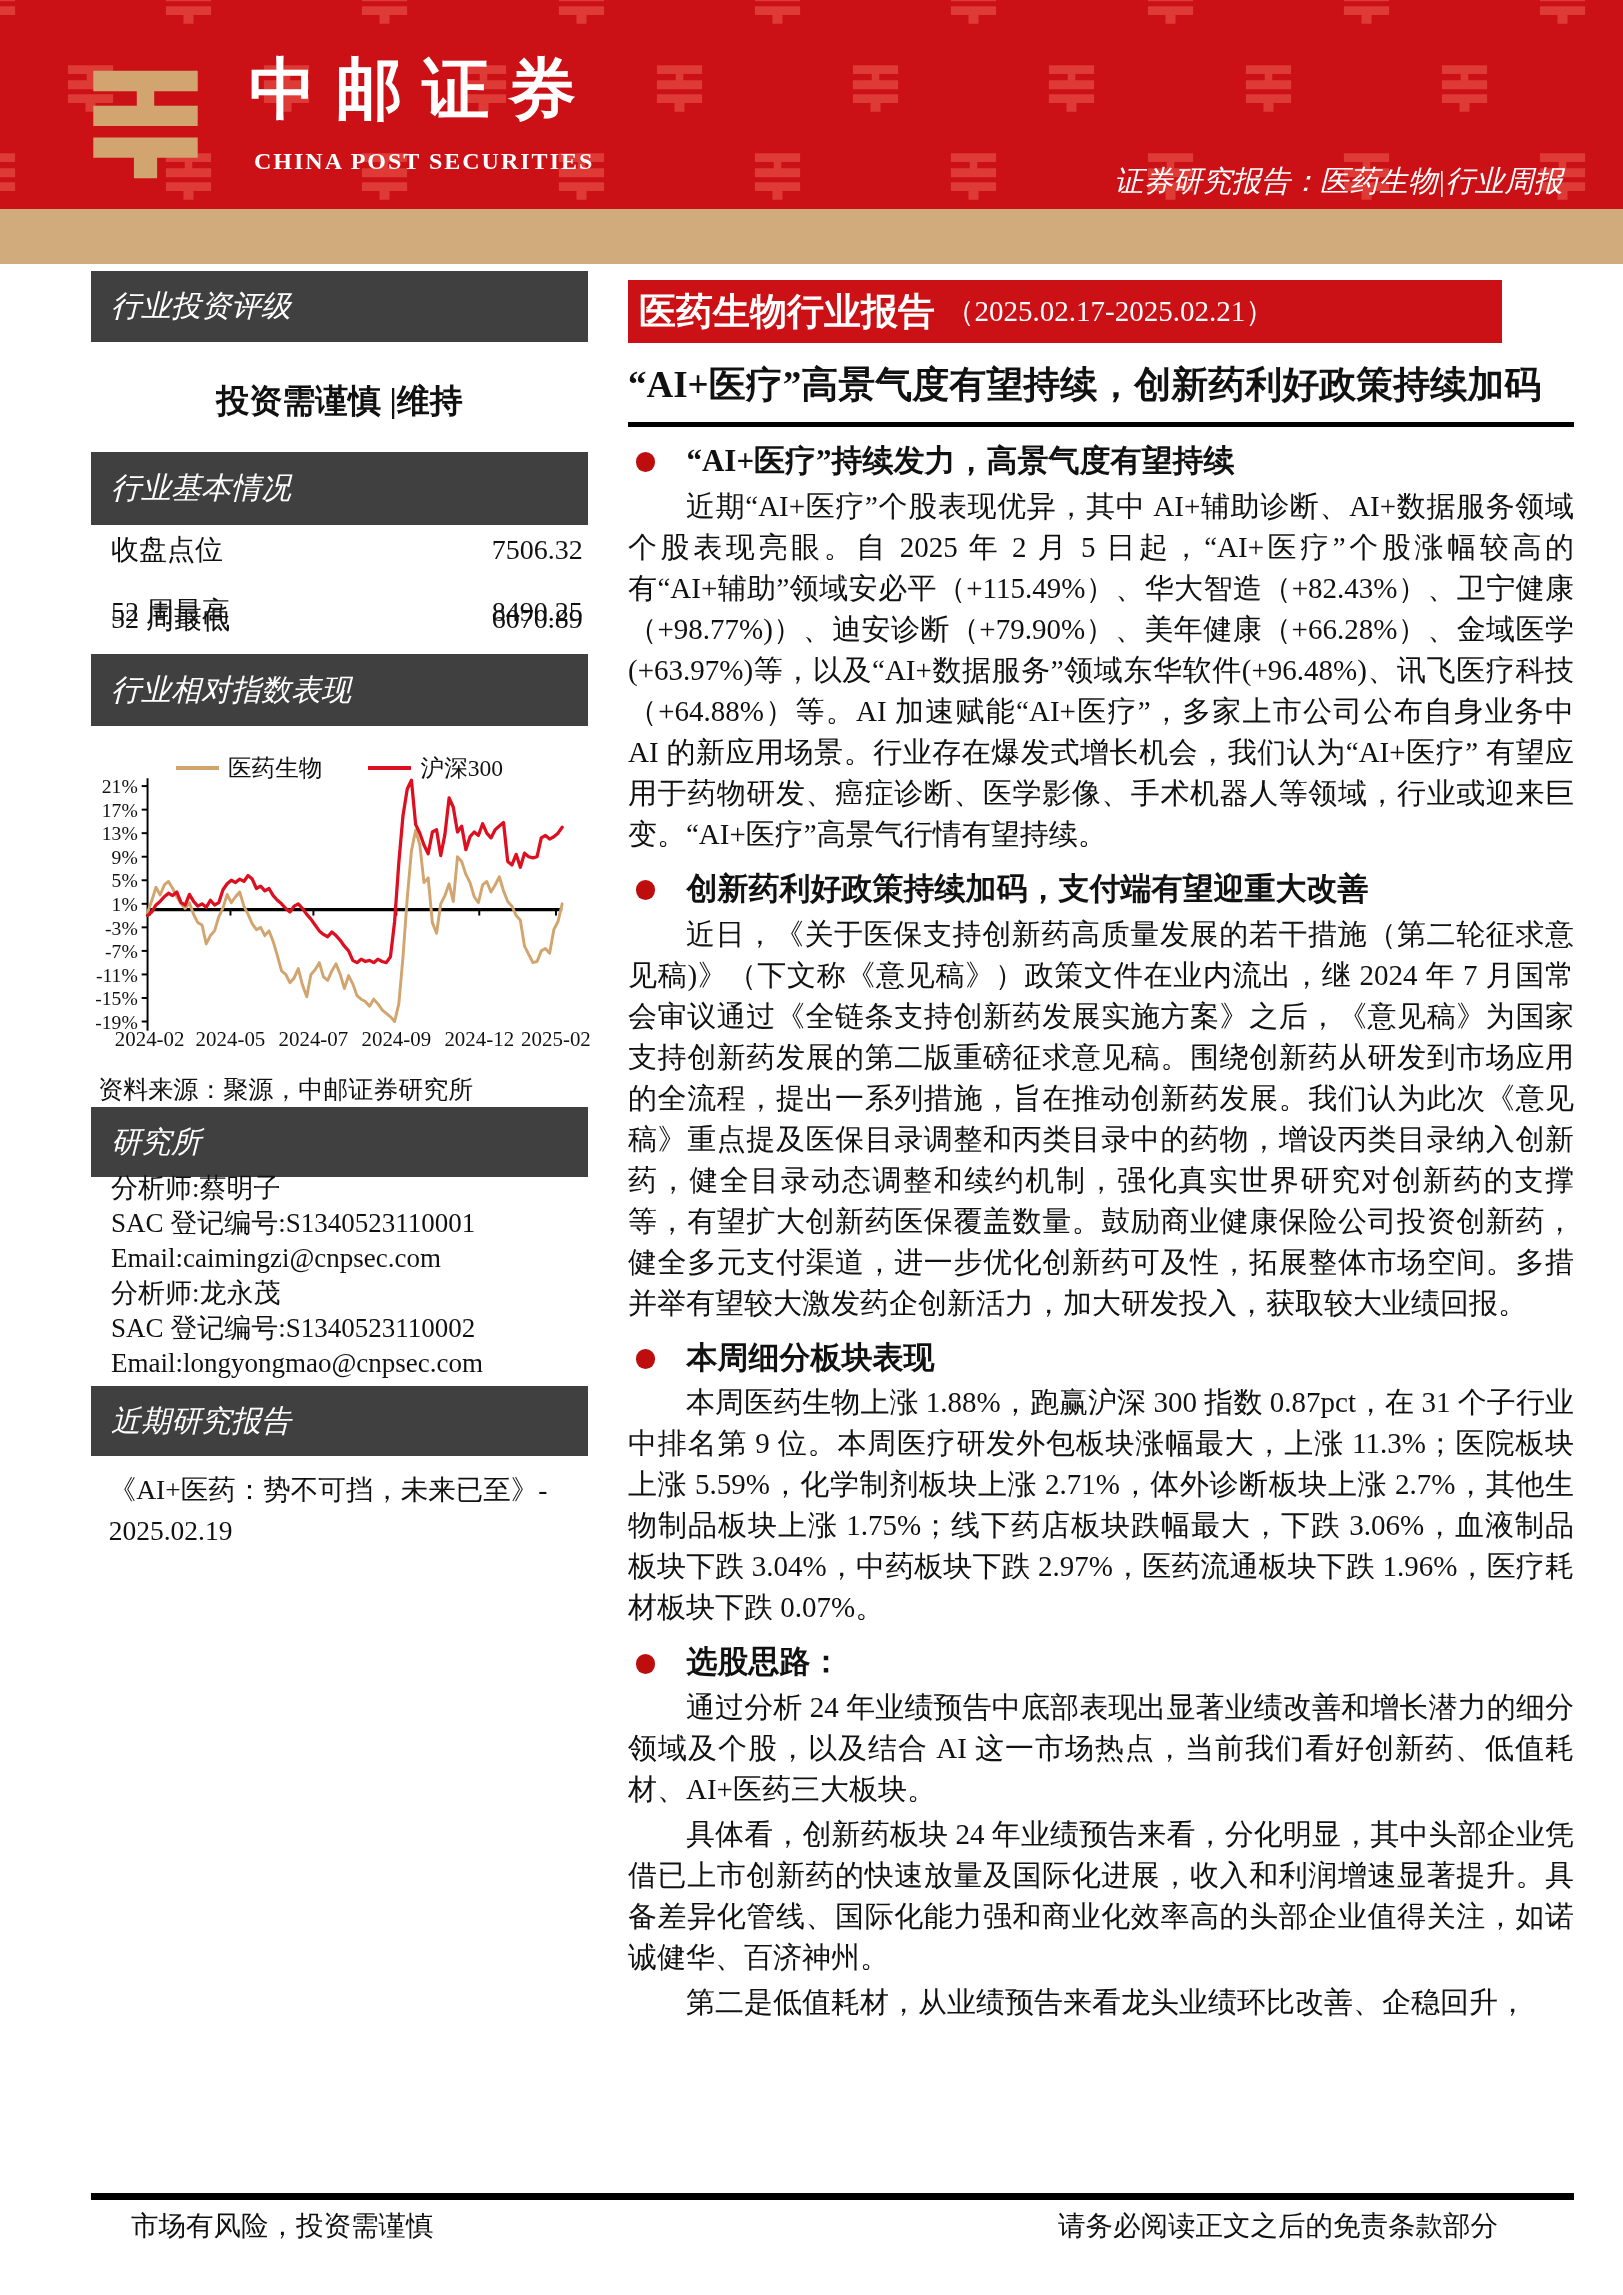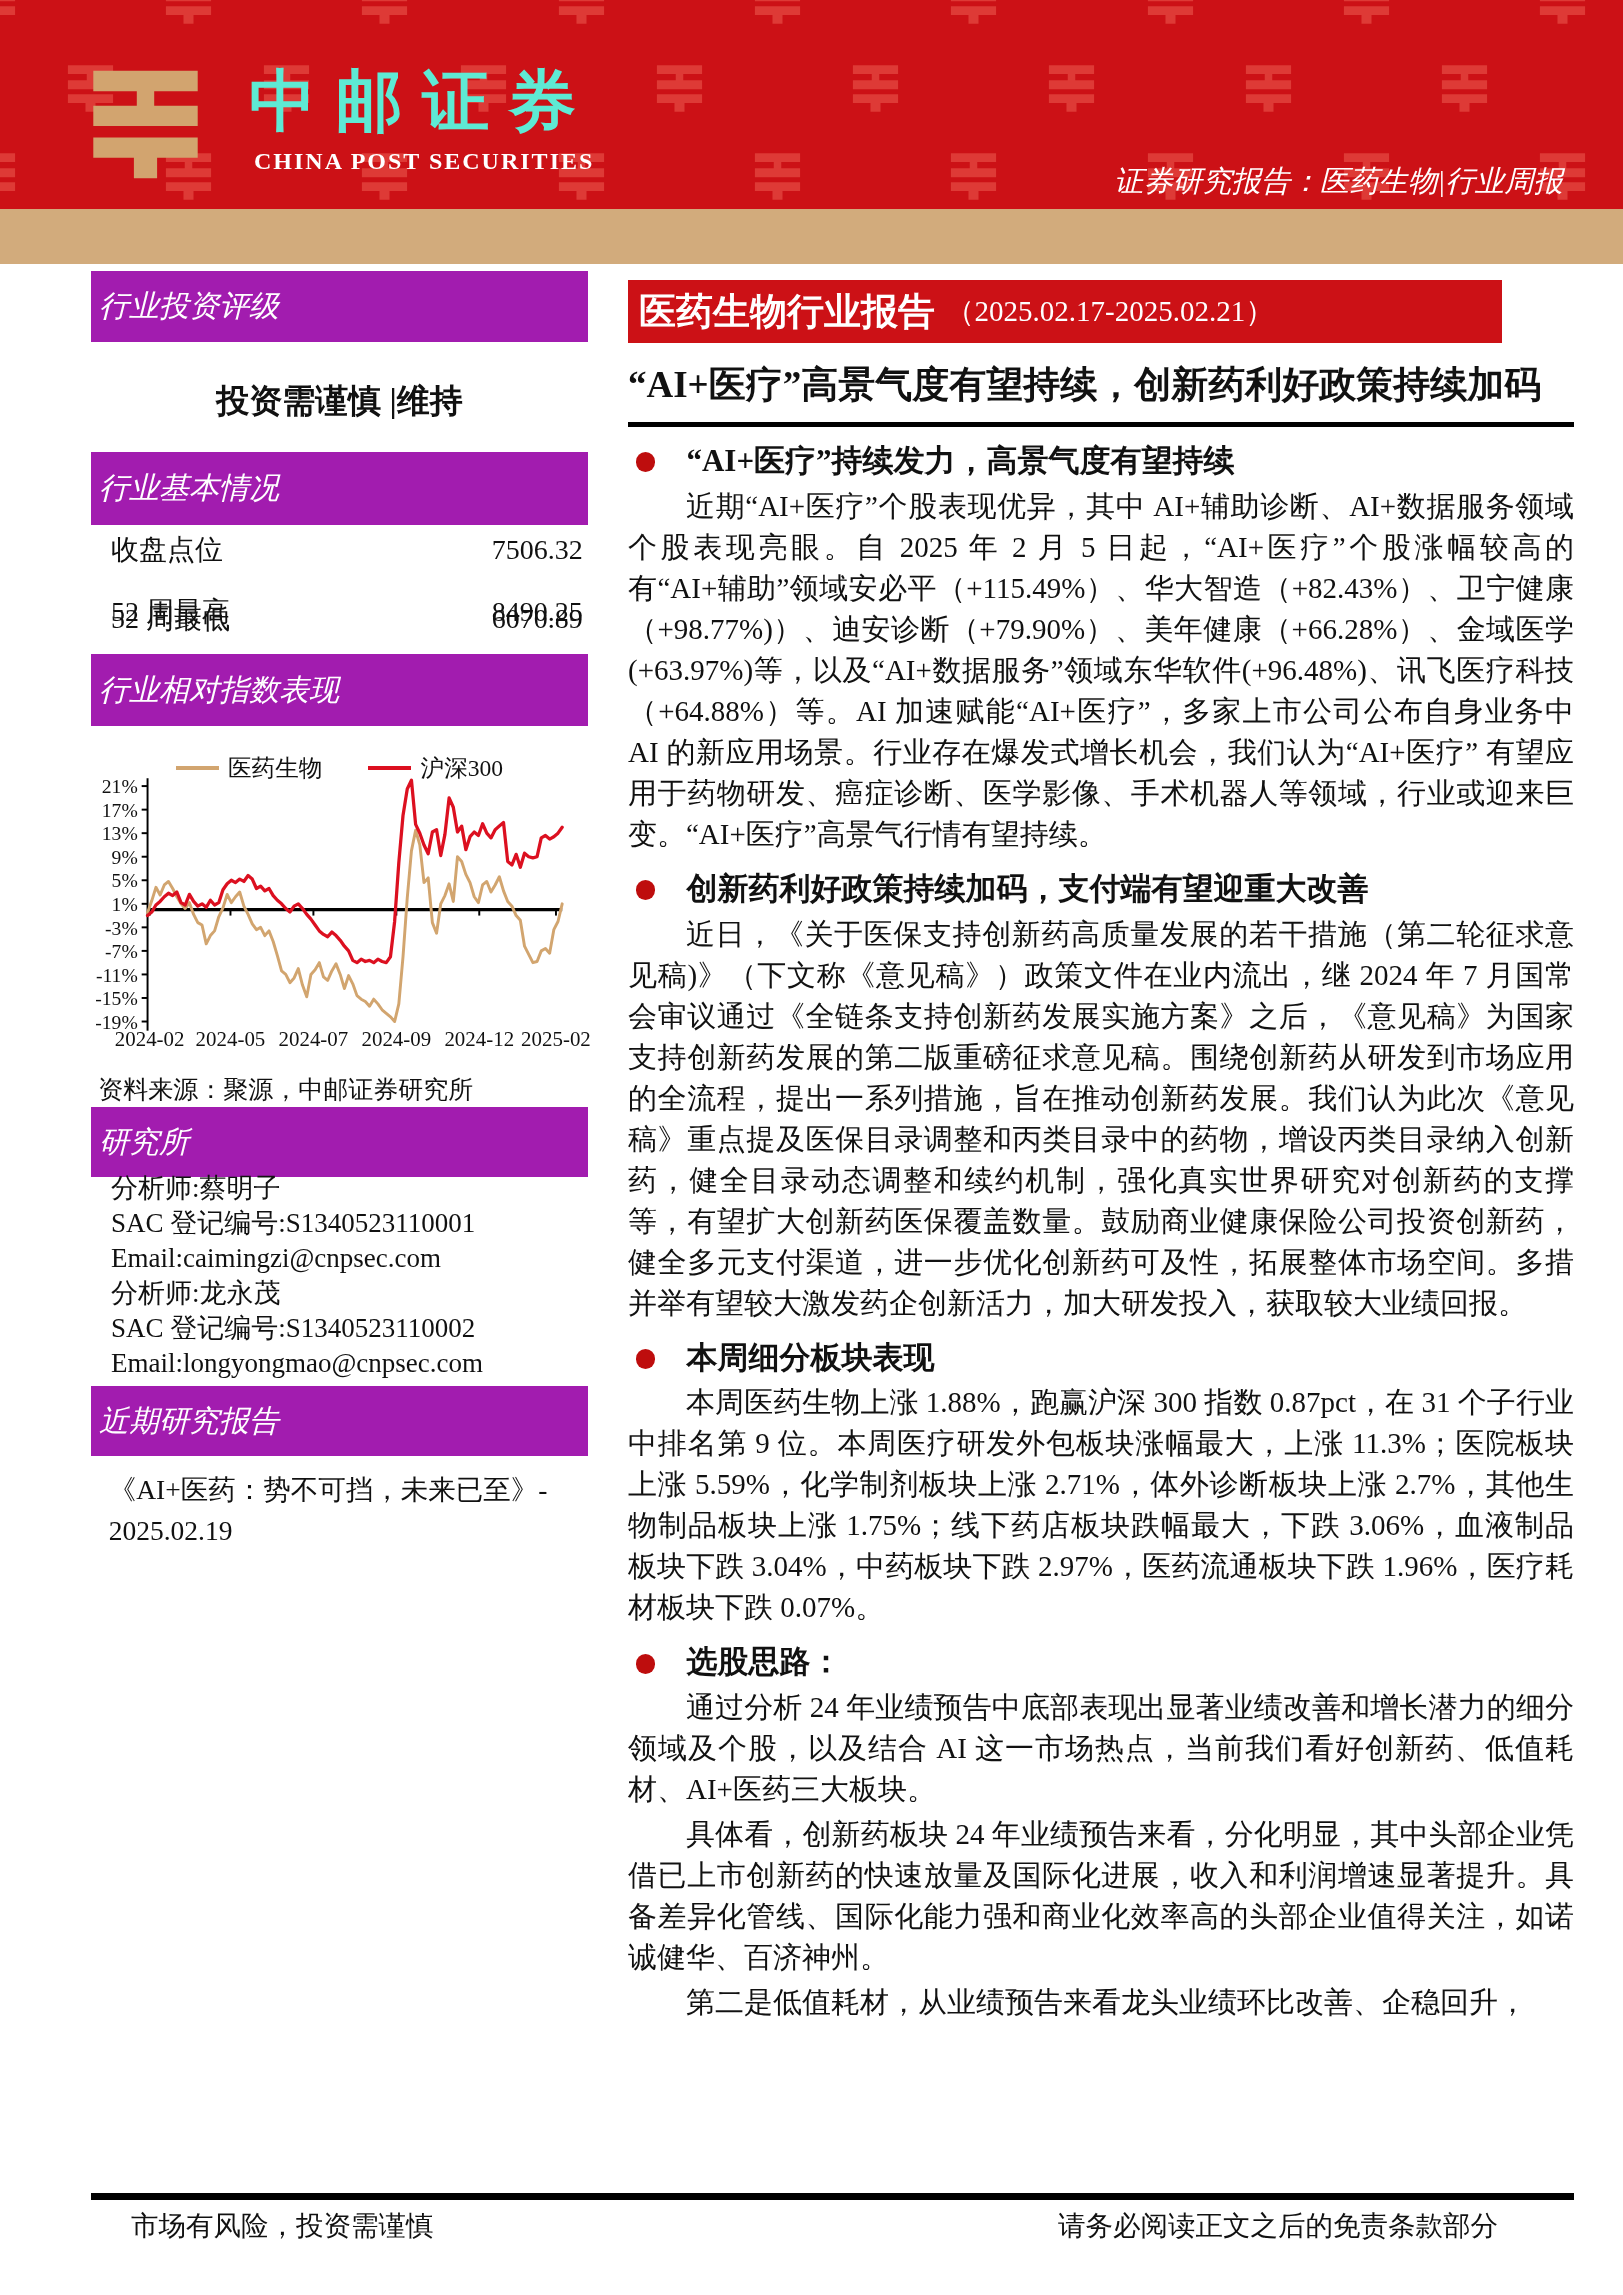--- a/index.html
+++ b/index.html
@@ -4,29 +4,29 @@
 <style>
   html,body{margin:0;padding:0;}
   body{
     width:1623px;height:2295px;position:relative;background:#fff;
     font-family:"Liberation Serif","DejaVu Serif",serif;color:#111;overflow:hidden;
   }
   
   .header-red{position:absolute;left:0;top:0;width:1623px;height:209px;background:#CC1116;overflow:hidden;}
   .pattern-tile{position:absolute;width:63px;height:59px;}
   .emblem{position:absolute;left:73px;top:56px;width:145px;height:137px;z-index:2;}
-  .brand-cn{position:absolute;left:249px;top:56px;font-size:67px;font-weight:bold;color:#5eead4;letter-spacing:19.6px;z-index:2;white-space:nowrap;}
+  .brand-cn{position:absolute;left:249px;top:44px;font-size:67px;font-weight:bold;color:#ffffff;letter-spacing:19.6px;z-index:2;white-space:nowrap;}
   .brand-en{position:absolute;left:254px;top:148px;font-size:24px;font-weight:600;color:#fff;letter-spacing:2px;z-index:2;white-space:nowrap;}
   .report-type{position:absolute;right:60px;top:162px;font-size:29.4px;font-style:italic;color:#fff;z-index:2;white-space:nowrap;}
   .header-tan{position:absolute;left:0;top:209px;width:1623px;height:55px;background:#D2AB7C;}
   .header-date{position:absolute;right:68px;top:220px;font-size:29.4px;color:#fff;white-space:nowrap;}
   
   .sidebar{position:absolute;left:91px;top:264px;width:497px;height:1929px;}
-  .sh{position:absolute;left:0;width:497px;background:#a21caf;color:#fff;font-style:italic;font-size:30px;
-      display:flex;align-items:center;padding-left:8px;box-sizing:border-box;}
+  .sh{position:absolute;left:0;width:497px;background:#404040;color:#fff;font-style:italic;font-size:30px;
+      display:flex;align-items:center;padding-left:20px;box-sizing:border-box;}
   .rating-val{position:absolute;left:0;top:115px;width:497px;text-align:center;font-size:33px;font-weight:600;}
   .b-row{position:absolute;left:0;width:497px;height:43px;display:flex;justify-content:space-between;align-items:center;
          padding:0 5.2px 0 20px;box-sizing:border-box;font-size:28px;}
   .legend{position:absolute;left:0;top:488px;width:497px;display:flex;justify-content:center;gap:46px;align-items:flex-end;font-size:23.6px;}
   .legend .sw{display:inline-block;width:43px;height:3.9px;margin-right:9.2px;vertical-align:middle;}
   .legend .li{display:flex;align-items:center;}
   #perf-chart{position:absolute;left:0;top:475px;overflow:visible;font-family:inherit;}
   .src{position:absolute;left:7.2px;top:809px;font-size:25px;}
   .an-block{position:absolute;left:20px;top:907px;font-size:27px;line-height:35px;}
   .rep-item{position:absolute;left:17.7px;top:1205px;font-size:27.5px;line-height:41px;}

